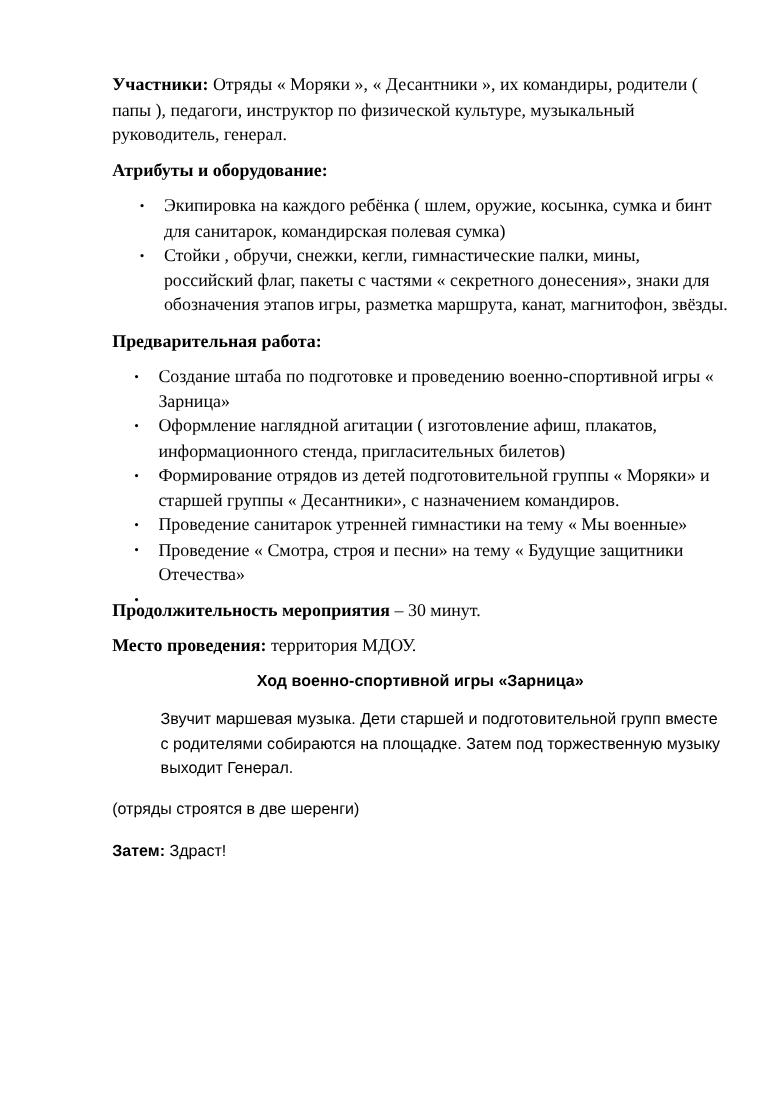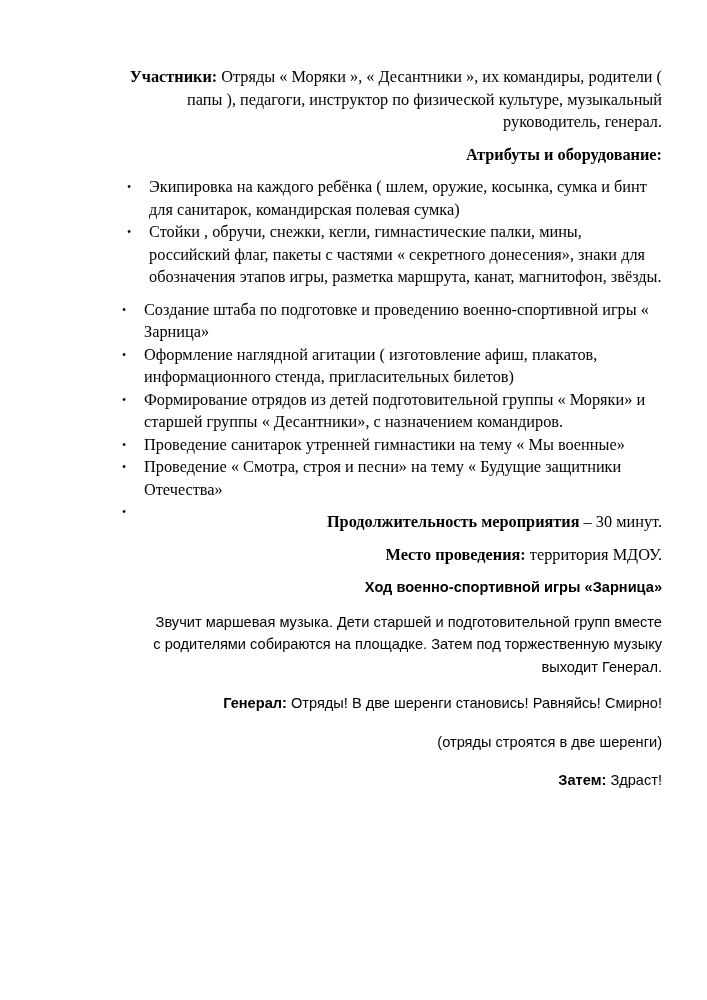--- a/index.html
+++ b/index.html
@@ -1,60 +1,60 @@
 <!DOCTYPE html>
 <html><head>
   <meta charset="utf-8">
   <style>
     html, body { margin: 0; padding: 0; background: #ffffff; }
     body { width: 707px; height: 1000px; position: relative; overflow: hidden; color: #000; }
     .page { position: absolute; left: 102px; top: 66px; width: 560px; }
     .serif { font-family: "Liberation Serif", "DejaVu Serif", serif; font-size: 16.3px; line-height: 22.5px; }
     .sans { font-family: "Liberation Sans", "DejaVu Sans", sans-serif; font-size: 14.6px; line-height: 22.5px; }
-    p { margin: 0; text-align: right; }
+    p { margin: 0; }
     b { font-weight: bold; }
     .para { margin-bottom: 10px; }
     ul { list-style: none; margin: 0 0 10px 0; padding: 0; }
     ul li { position: relative; padding-left: 42px; }
     ul li .bullet { position: absolute; left: 20px; top: 0; font-size: 12px; }
     ul.equip li { padding-left: 47px; }
     ul.equip li .bullet { left: 25px; }
-    .center { font-weight: bold; margin: 4px 0 12px 0; }
+    .center { text-align: center; font-weight: bold; margin: 4px 0 12px 0; }
     .s-para { margin-bottom: 14px; margin-left: 44px; }
     .s-tight { margin-bottom: 16px; }
   </style>
 </head>
 <body>
 
 <div class="page">
 
   <p class="serif para"><b>Участники:</b><span> Отряды « Моряки », « Десантники », их командиры, родители ( папы ), педагоги, инструктор по физической культуре, музыкальный руководитель, генерал.</span></p>
 
   <p class="serif para"><b>Атрибуты и оборудование:</b></p>
 
   <ul class="serif equip">
     <li><span class="bullet">•</span><span>Экипировка на каждого ребёнка ( шлем, оружие,  косынка, сумка и бинт для санитарок, командирская полевая сумка)</span></li>
     <li><span class="bullet">•</span><span>Стойки , обручи, снежки, кегли, гимнастические палки, мины, российский флаг, пакеты с частями « секретного донесения», знаки для обозначения этапов игры, разметка маршрута, канат, магнитофон, звёзды.</span></li>
   </ul>
 
+  <p class="serif para"><b>Предварительная работа:</b></p>
 
   <ul class="serif">
     <li><span class="bullet">•</span><span>Создание штаба по подготовке и проведению военно-спортивной игры « Зарница»</span></li>
     <li><span class="bullet">•</span><span>Оформление наглядной агитации ( изготовление афиш, плакатов, информационного стенда, пригласительных билетов)</span></li>
     <li><span class="bullet">•</span><span>Формирование отрядов из детей подготовительной группы « Моряки» и старшей группы « Десантники», с назначением командиров.</span></li>
     <li><span class="bullet">•</span><span>Проведение санитарок утренней гимнастики на тему « Мы военные»</span></li>
     <li><span class="bullet">•</span><span>Проведение « Смотра, строя и песни» на тему « Будущие защитники Отечества»</span></li>
     <li><span class="bullet">•</span></li>
   </ul>
 
   <p class="serif para"><b>Продолжительность мероприятия</b><span> – 30 минут.</span></p>
 
   <p class="serif para"><b>Место проведения:</b><span> территория МДОУ.</span></p>
 
   <p class="sans center">Ход военно-спортивной игры «Зарница»</p>
 
   <p class="sans s-para">Звучит маршевая музыка. Дети старшей и подготовительной групп вместе с родителями собираются на площадке. Затем под торжественную музыку выходит Генерал.</p>
 
-  <p class="sans s-tight"><b>Генерал:</b><span> Отряды! В две шеренги становись! Равняйсь! Смирно!</span></p>
   <p class="sans s-tight"><b></b><span>(отряды строятся в две шеренги)</span></p>
   <p class="sans s-tight"><b>Затем:</b><span> Здраст!</span></p>
 
 </div>
 
 </body></html>

